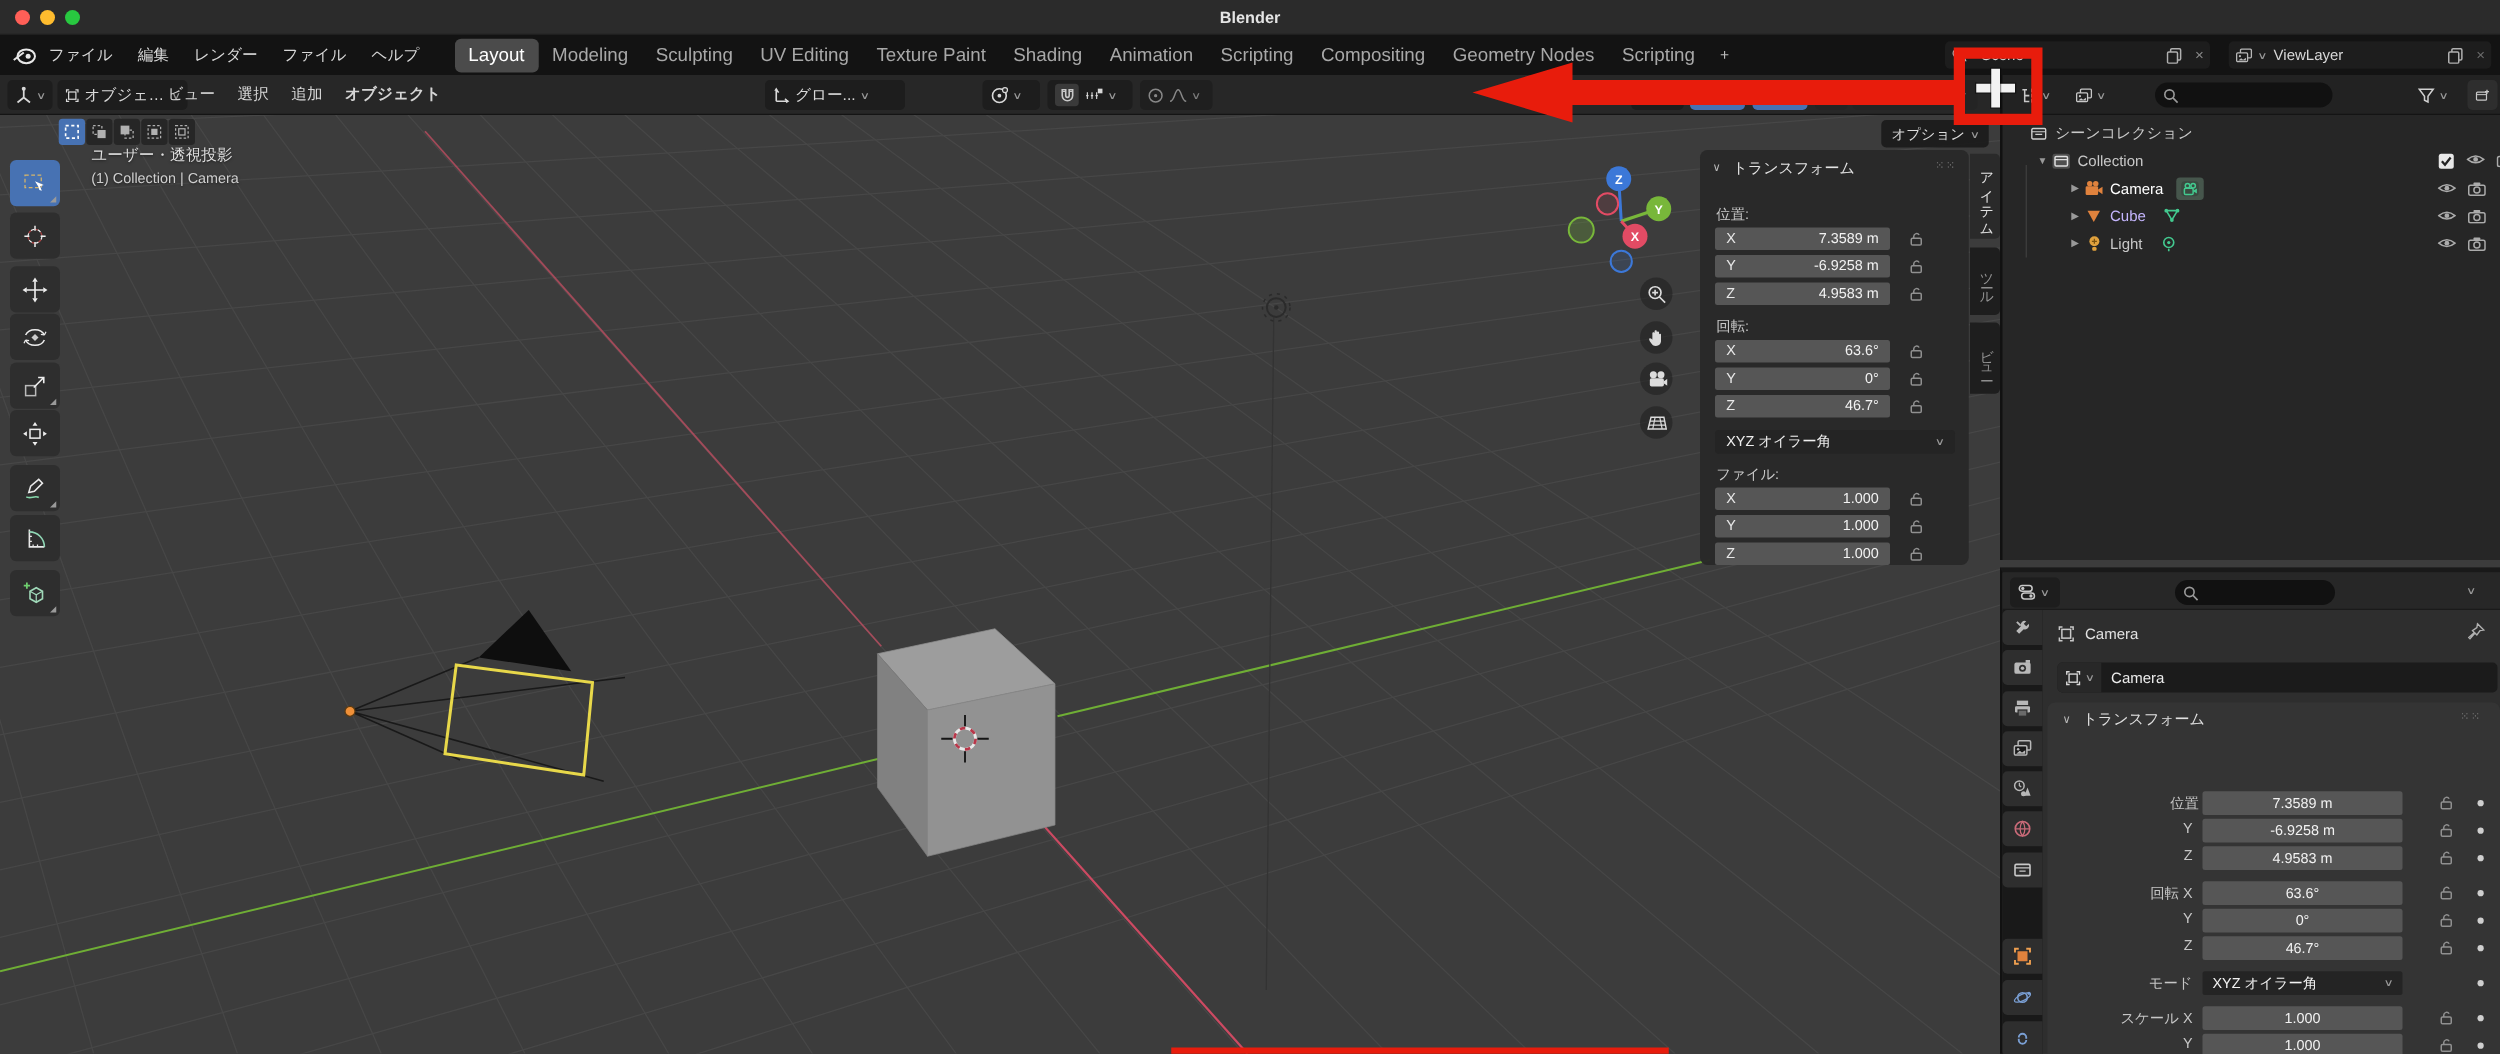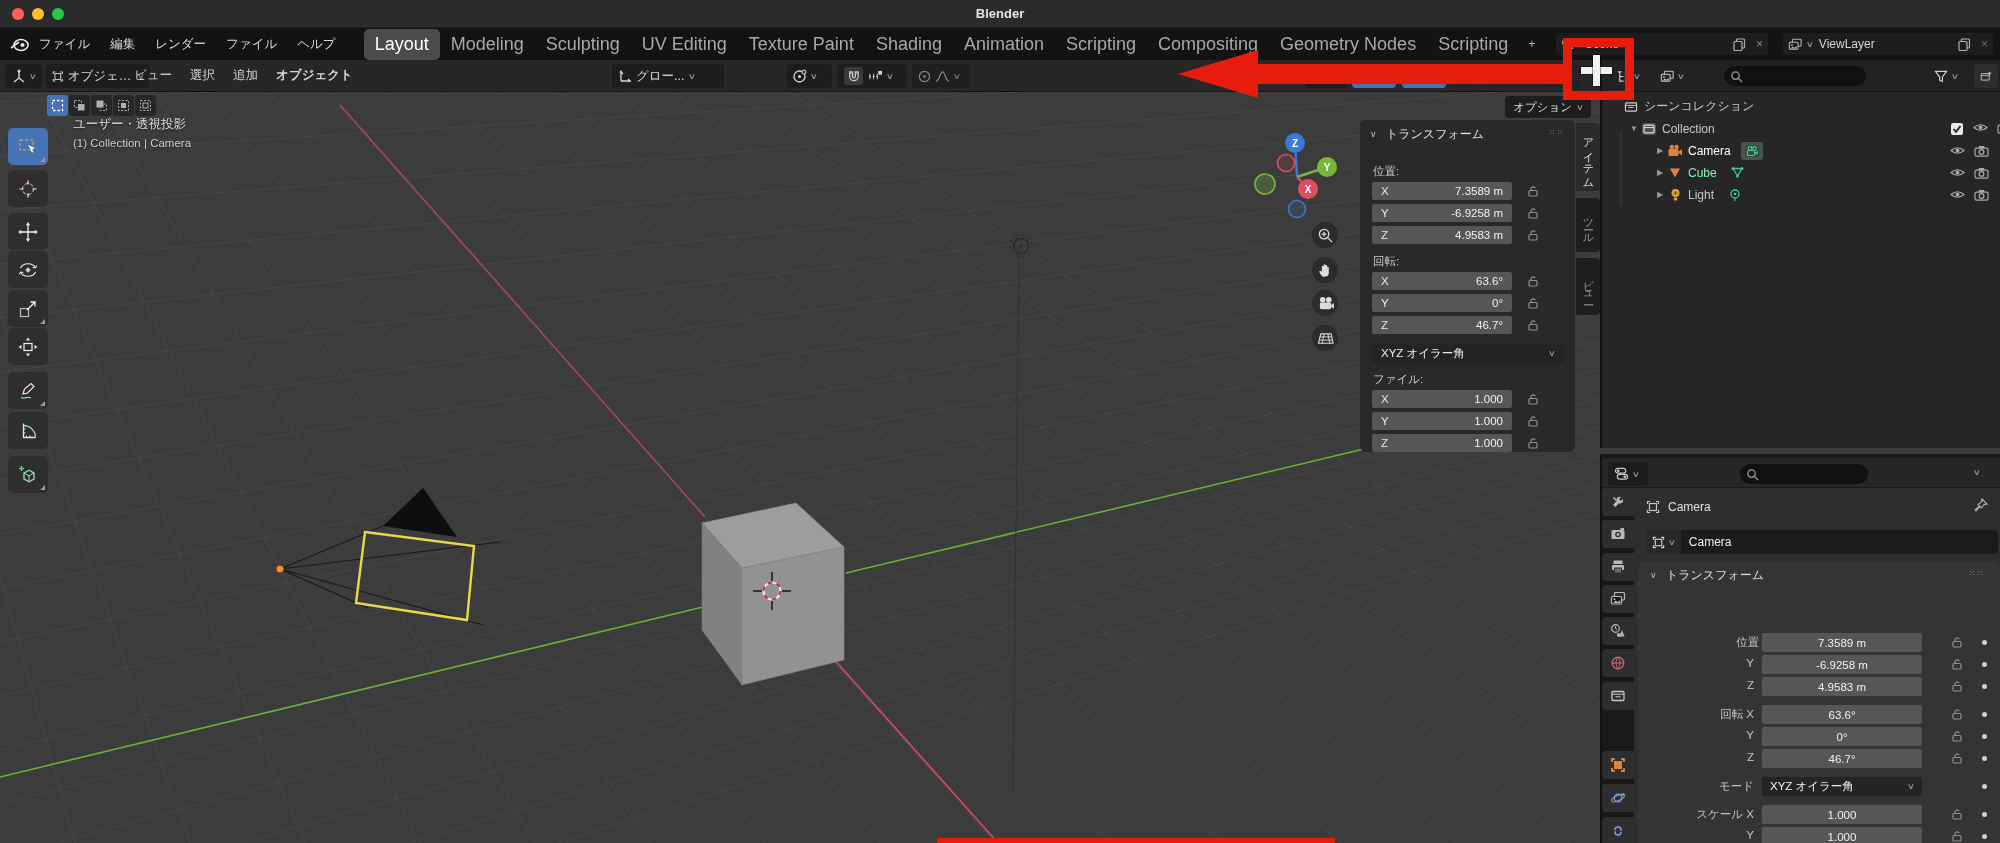--- a/index.html
+++ b/index.html
@@ -10,21 +10,21 @@
 
   
   #titlebar { position:absolute; left:0; top:0; width:2000px; height:28px; background:#2b2b2b;
     display:flex; align-items:center; justify-content:center; border-bottom:1px solid #1f1f1f; }
   #titlebar .title { font-size:13px; font-weight:bold; color:#e4e4e4; }
   .tl { position:absolute; top:8px; width:12px; height:12px; border-radius:50%; }
   #menubar { position:absolute; left:0; top:28px; width:2000px; height:32px; background:#131313;
     display:flex; align-items:center; font-size:12.5px; }
   #menubar .menu { padding:4px 10px; color:#d8d8d8; border-radius:4px; cursor:default; }
   .ws-tabs { display:flex; margin-left:18px; }
-  .ws-tab { padding:5px 11px; color:#a8a8a8; font-size:18px; border-radius:5px; white-space:nowrap;text-align:center; }
+  .ws-tab { padding:5px 11px; color:#a8a8a8; font-size:15px; border-radius:5px; white-space:nowrap;text-align:center; }
   .ws-tab.active { background:#4b4b4b; color:#fff; }
   .ws-add { color:#bbb; padding:4px 9px; }
   .idblock { position:absolute; top:5px; height:22px; background:#1d1d1d; border-radius:4px;
     display:flex; align-items:center; font-size:12px; color:#d8d8d8; }
   .idblock .nm { flex:1; padding-left:6px; }
   .idblock .opico { padding:0 5px; color:#9a9a9a; }
 
   #toolheader { position:absolute; left:0; top:60px; width:1600px; height:32px; background:#272727;
     border-bottom:1px solid #141414; font-size:12.5px; }
   #outliner-header { position:absolute; left:1600px; top:60px; width:400px; height:32px; background:#222;
@@ -743,21 +743,21 @@
           </span>
         </span>
       </div>
       <div class="ol-row" style="top: 70px;">
         <span class="disc" style="margin-left:52px">▶</span>
         <span class="ol-ic">
           <svg width="14" height="12" viewBox="0 0 14 12">
             <path d="M2 1.5h10L7 10.5z" fill="#e0823d"></path>
           </svg>
         </span>
-        <span style="color:#86efac">Cube</span>
+        <span style="color:#c4b5fd">Cube</span>
         <span class="ol-data" style="background:transparent">
           <svg width="15" height="13" viewBox="0 0 15 13">
             <path d="M3 2.5h9L7.5 10z" fill="none" stroke="#43c98f" stroke-width="1.3"></path>
             <circle cx="3" cy="2.5" r="1.5" fill="#43c98f"></circle>
             <circle cx="12" cy="2.5" r="1.5" fill="#43c98f"></circle>
             <circle cx="7.5" cy="10" r="1.5" fill="#43c98f"></circle>
           </svg>
         </span>
         <span class="ol-right">
           <span>

